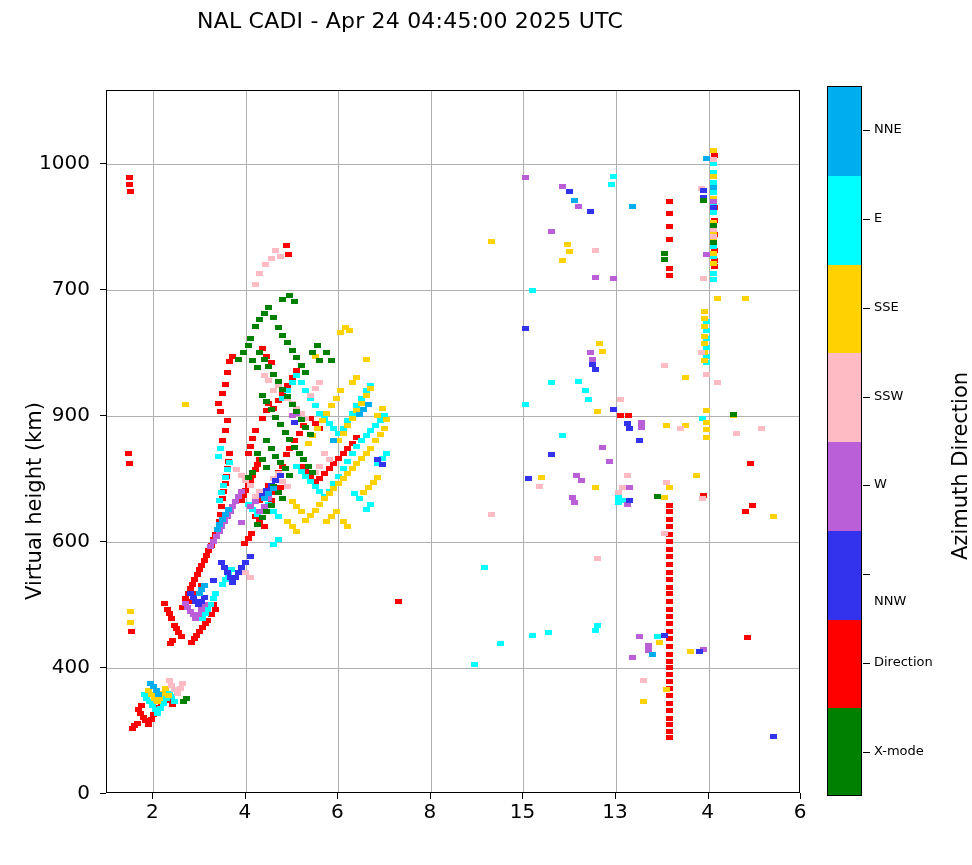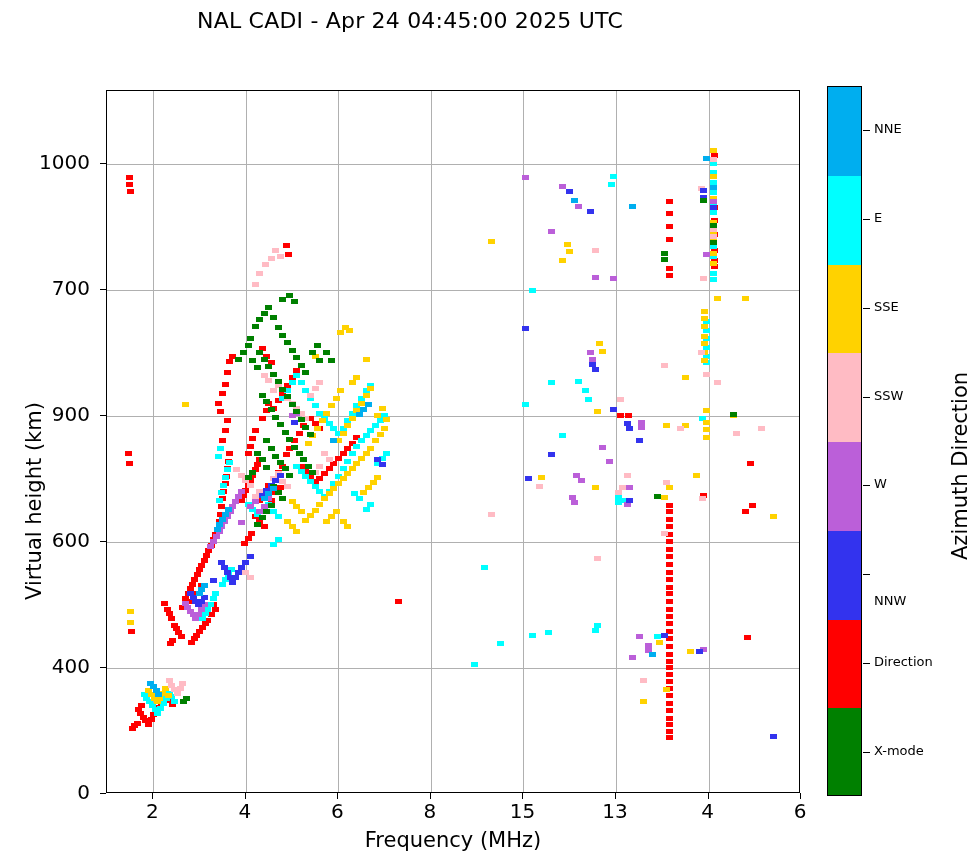--- a/index.html
+++ b/index.html
@@ -791,21 +791,20 @@
       <div class="tick-y" style="top: 540.8px;"></div>
       <div class="lbl-y" style="top: 527.8px;">600</div>
       <div class="tick-y" style="top: 414.7px;"></div>
       <div class="lbl-y" style="top: 401.7px;">900</div>
       <div class="tick-y" style="top: 288.6px;"></div>
       <div class="lbl-y" style="top: 275.6px;">700</div>
       <div class="tick-y" style="top: 162.5px;"></div>
       <div class="lbl-y" style="top: 149.5px;">1000</div>
     </div>
 
-  <div class="axname-x">Frequency (MHz)</div>
   <div class="axname-y">Virtual height (km)</div>
 
   <div id="cbar">
       <div class="cseg" style="top: 0px; height: 89.25px; background: rgb(0, 174, 239);"></div>
       <div class="cseg" style="top: 88.75px; height: 89.25px; background: rgb(0, 255, 255);"></div>
       <div class="cseg" style="top: 177.5px; height: 89.25px; background: rgb(255, 210, 0);"></div>
       <div class="cseg" style="top: 266.25px; height: 89.25px; background: rgb(255, 187, 196);"></div>
       <div class="cseg" style="top: 355px; height: 89.25px; background: rgb(187, 95, 217);"></div>
       <div class="cseg" style="top: 443.75px; height: 89.25px; background: rgb(51, 51, 238);"></div>
       <div class="cseg" style="top: 532.5px; height: 89.25px; background: rgb(255, 0, 0);"></div>

